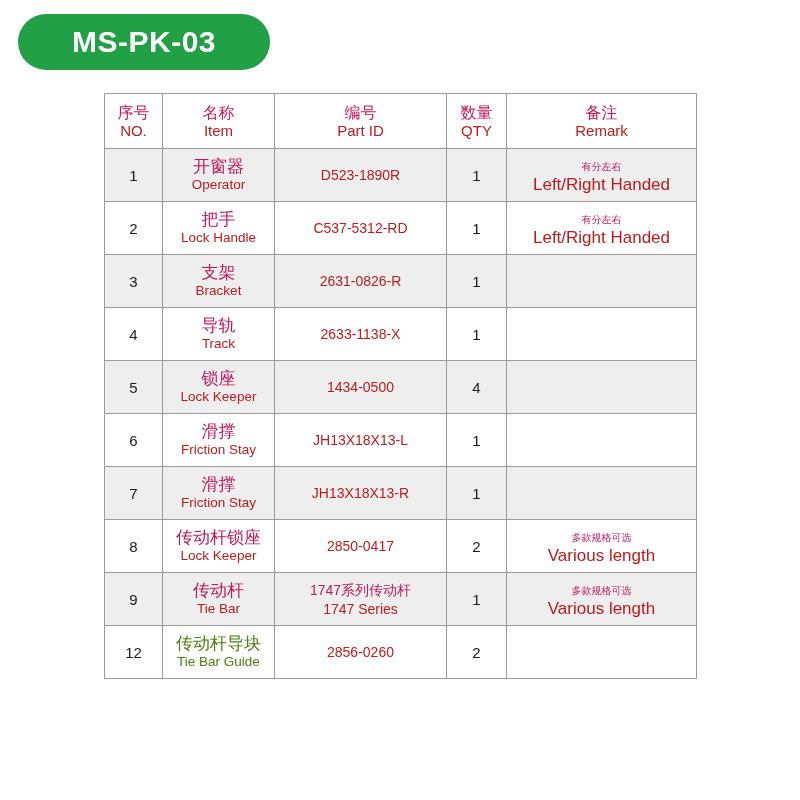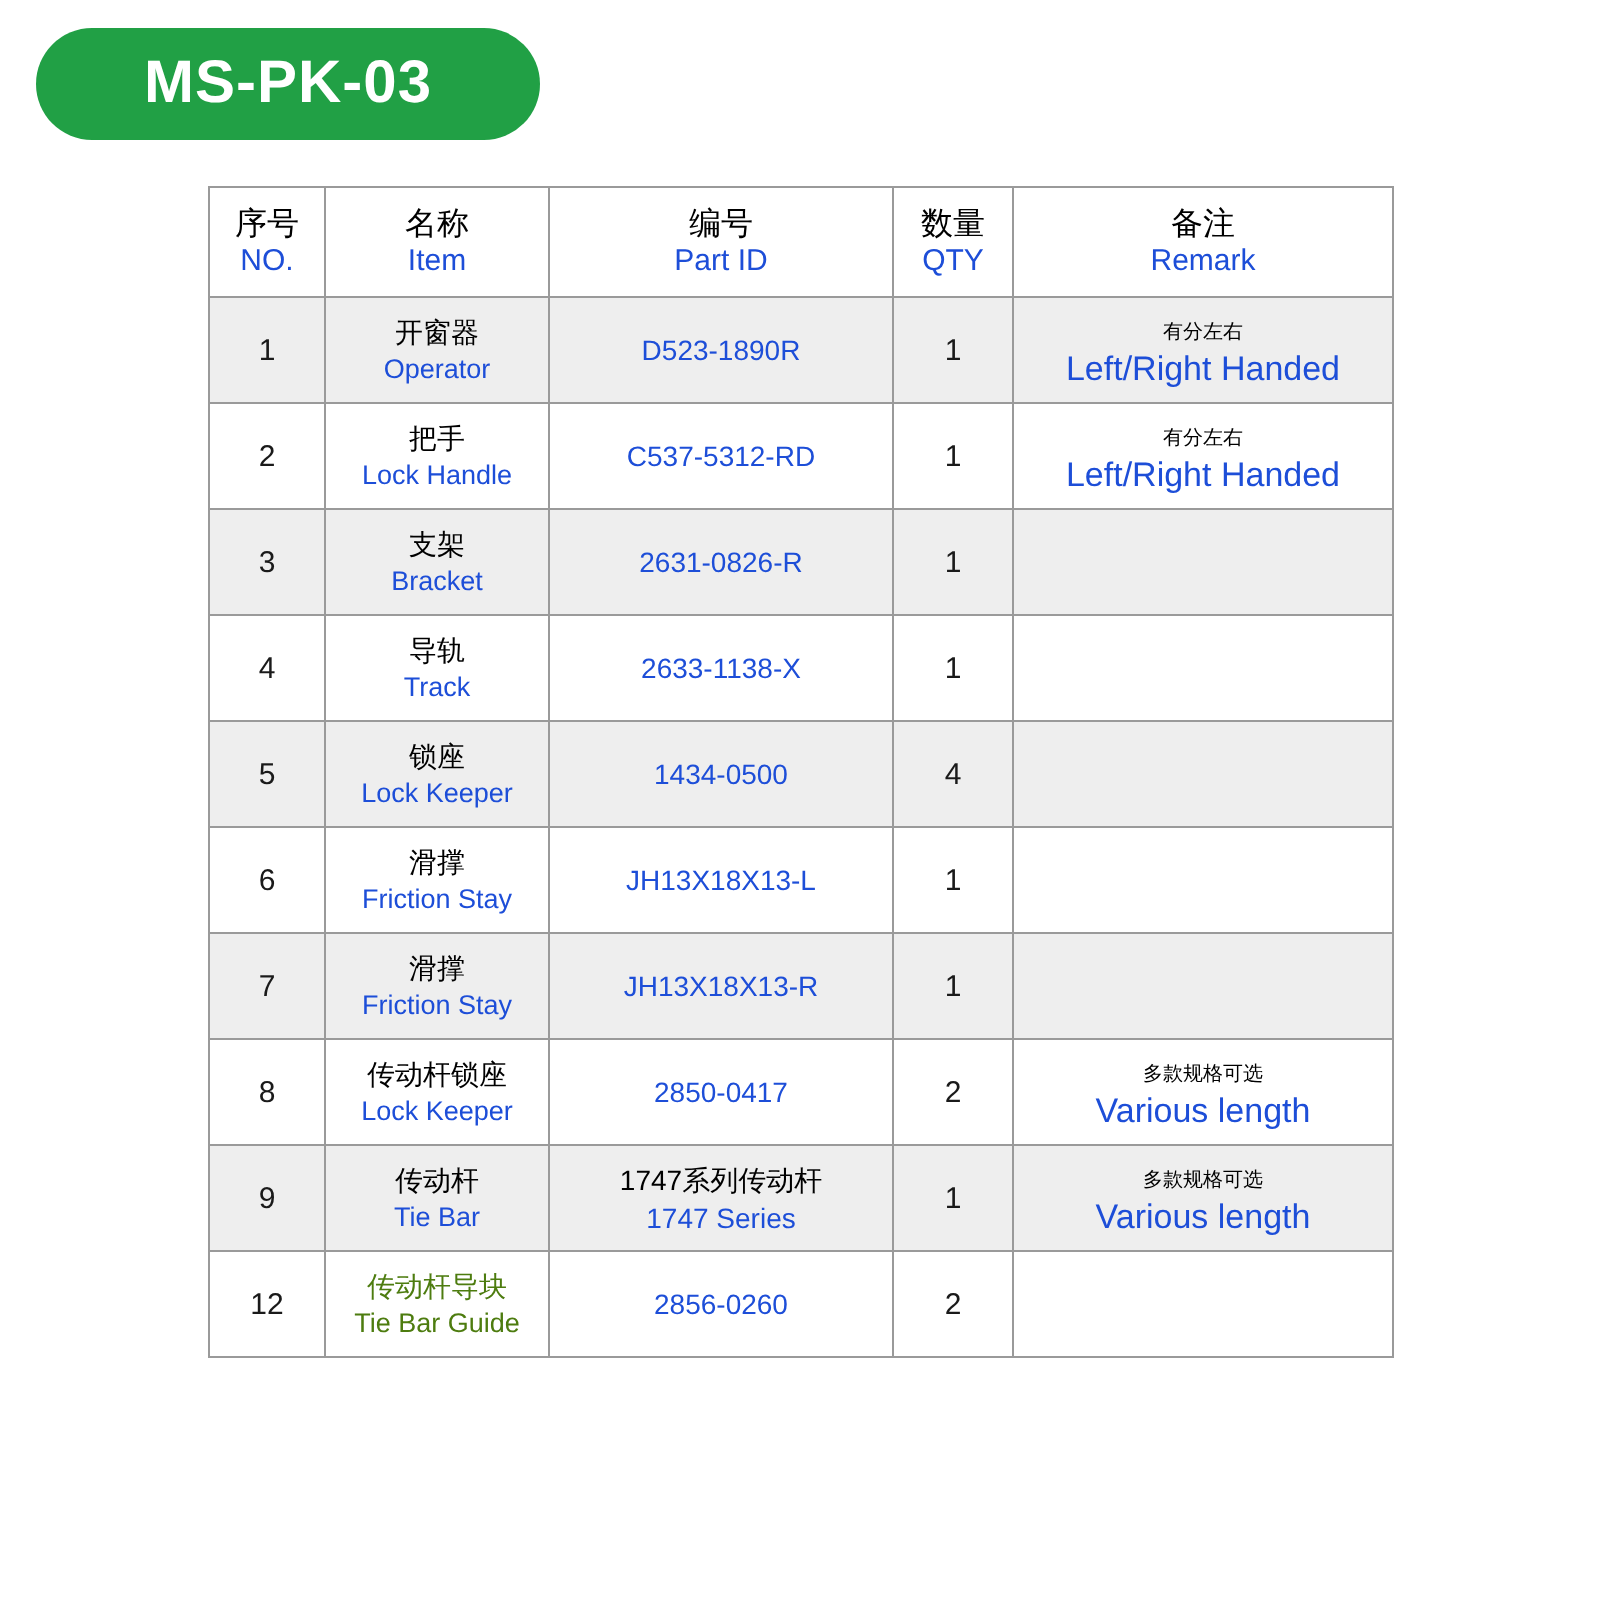--- a/index.html
+++ b/index.html
@@ -64,48 +64,48 @@
 
   thead th {
     height: 54px;
     background: #ffffff;
     font-weight: 400;
   }
   .cn {
     display: block;
     font-size: 15px;
     line-height: 19px;
-    color: #000000;
+    color: #be185d;
   }
   .en {
     display: block;
     font-size: 14px;
     line-height: 18px;
-    color: #1d4ed8;
+    color: #b91c1c;
   }
   thead .cn { font-size: 16px; }
   thead .en { font-size: 15px; }
 
   tbody tr { height: 53px; }
   tbody tr.shaded td { background: #eeeeee; }
   tbody tr.plain td { background: #ffffff; }
 
   td.no-cell {
     font-size: 15px;
     color: #1a1a1a;
   }
   td.part-cell {
     font-size: 15px;
     color: #1a1a1a;
   }
   td.qty-cell {
     font-size: 15px;
     color: #1a1a1a;
   }
-  td.item-cell .cn { font-size: 14px; }
+  td.item-cell .cn { font-size: 17px; }
   td.item-cell .en { font-size: 13.5px; }
   td.remark-cell .cn { font-size: 10px; }
   td.remark-cell .en { font-size: 17px; }
   td.part-cell .cn { font-size: 14px; }
   td.part-cell .en { font-size: 14px; }
   .last-row .item-cell .cn,
   .last-row .item-cell .en { color: #4d7c0f; }
 </style>
 </head>
 <body>

